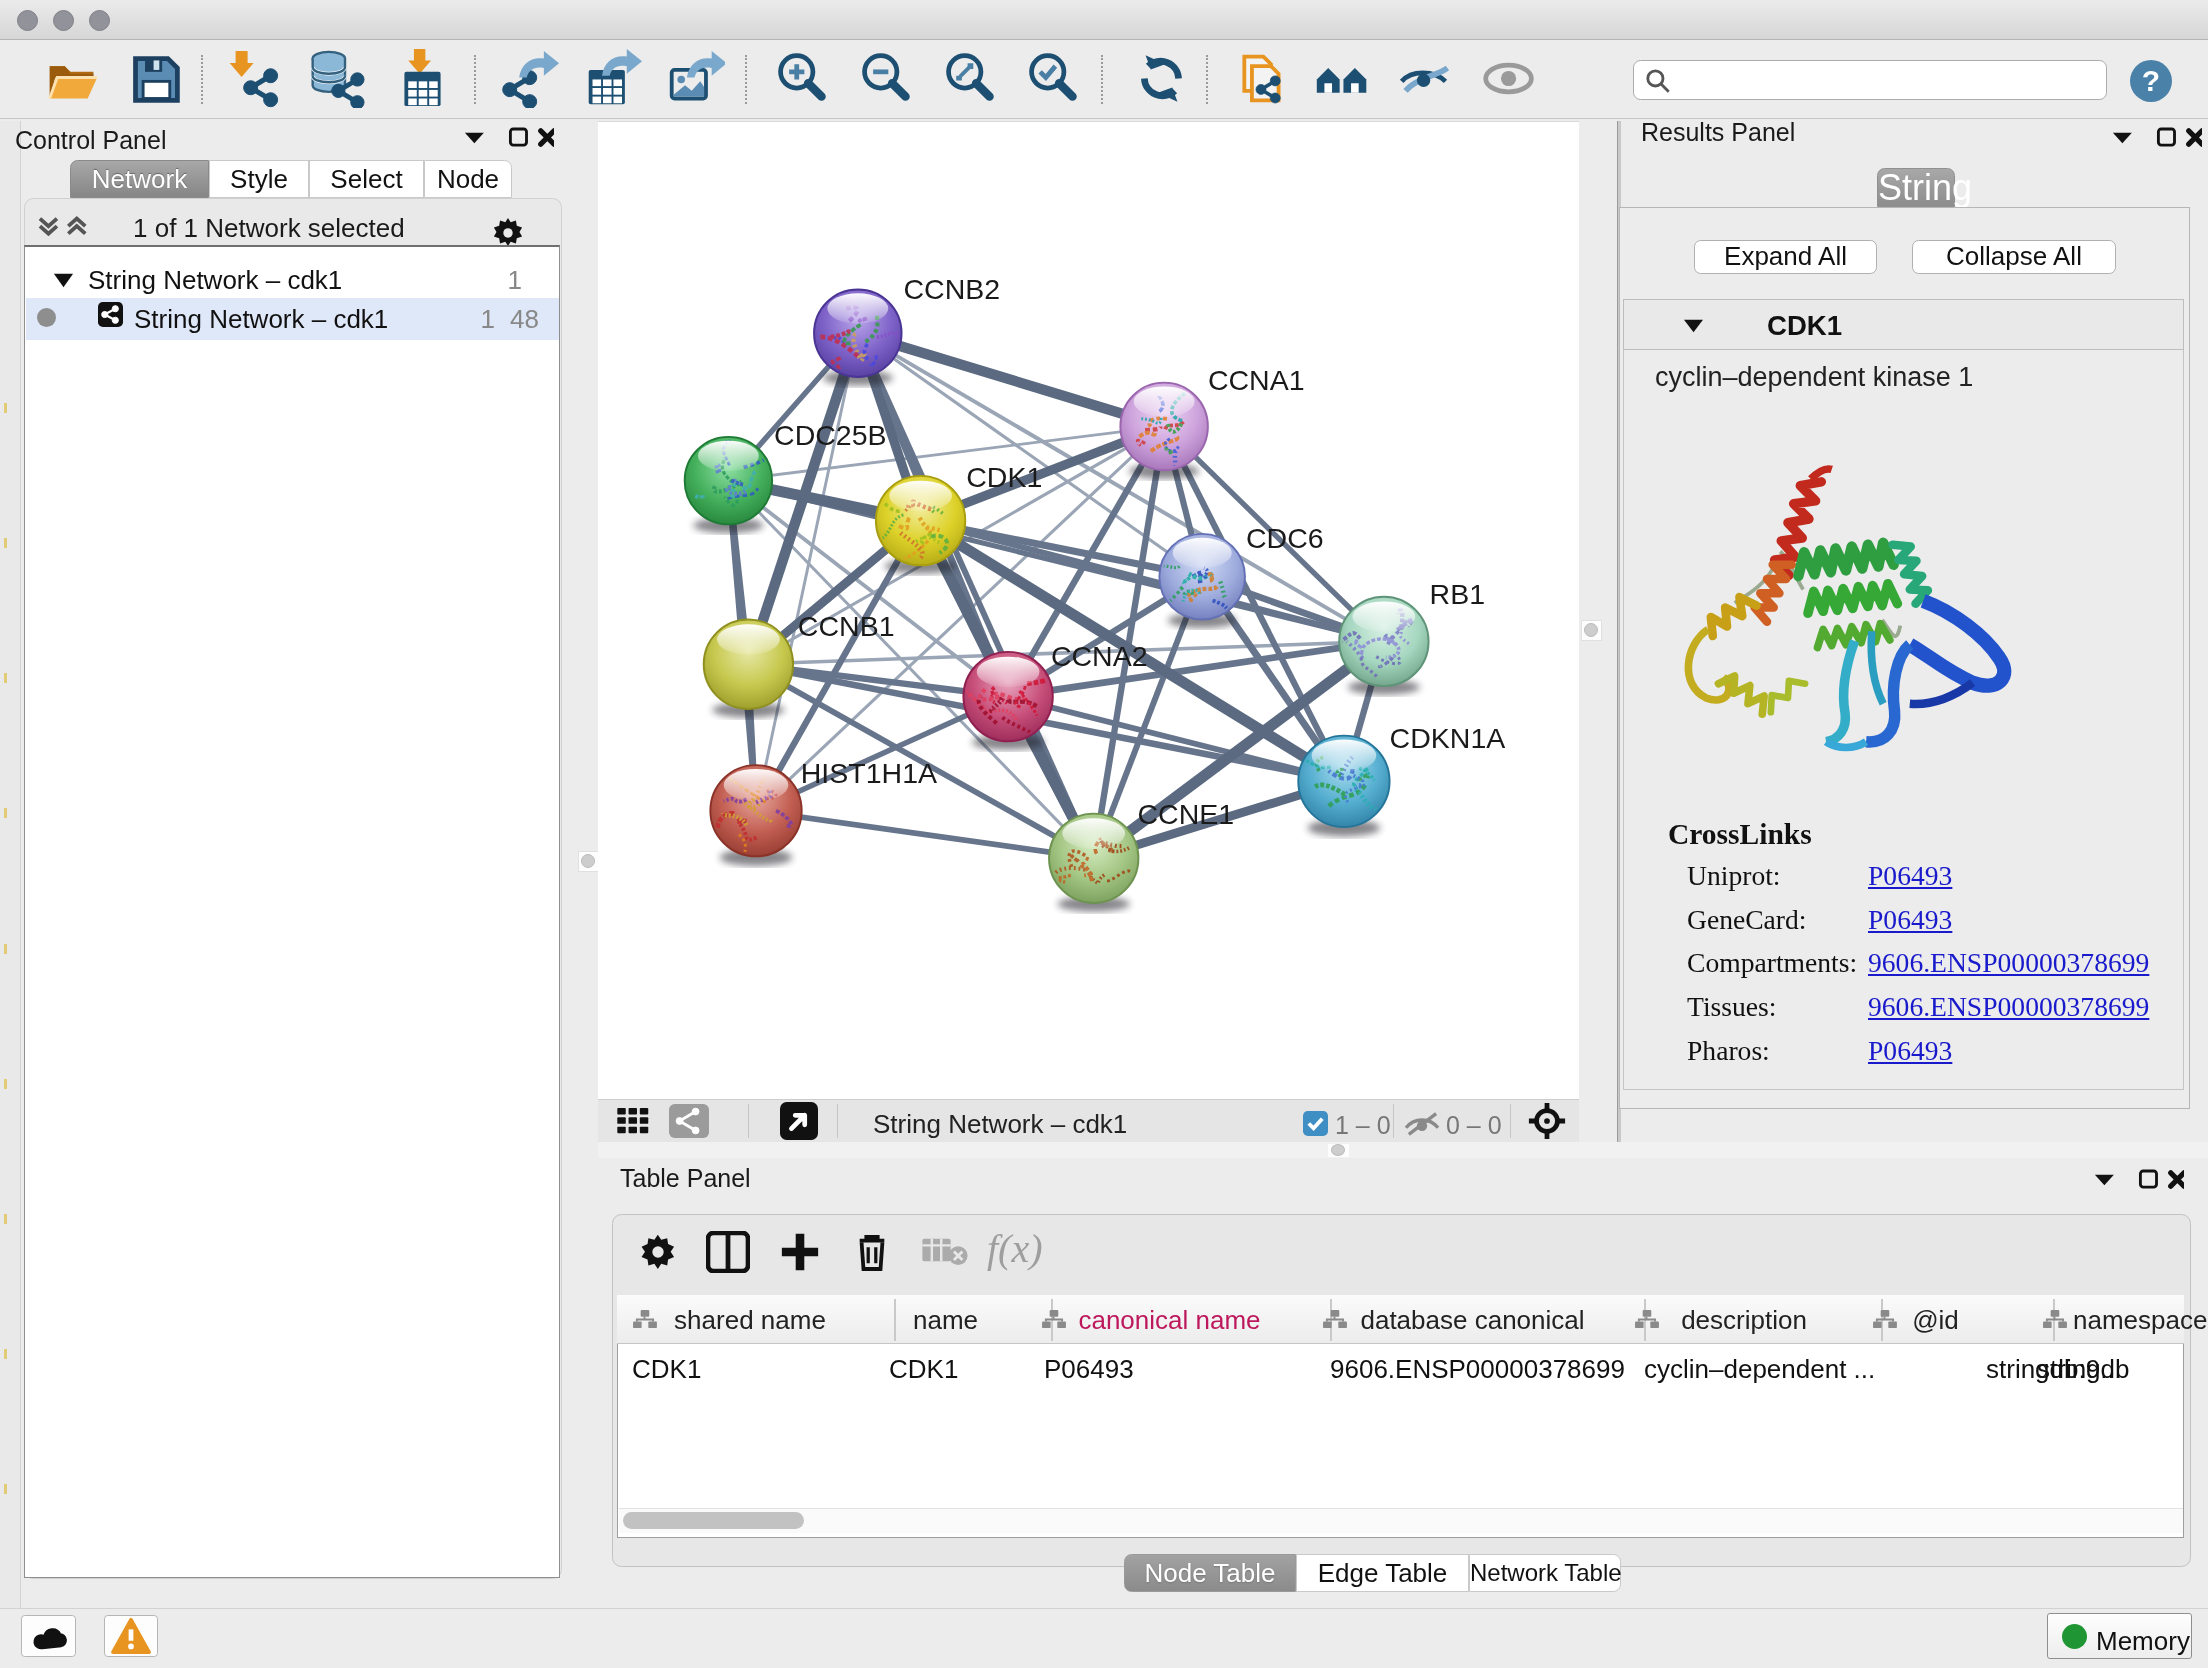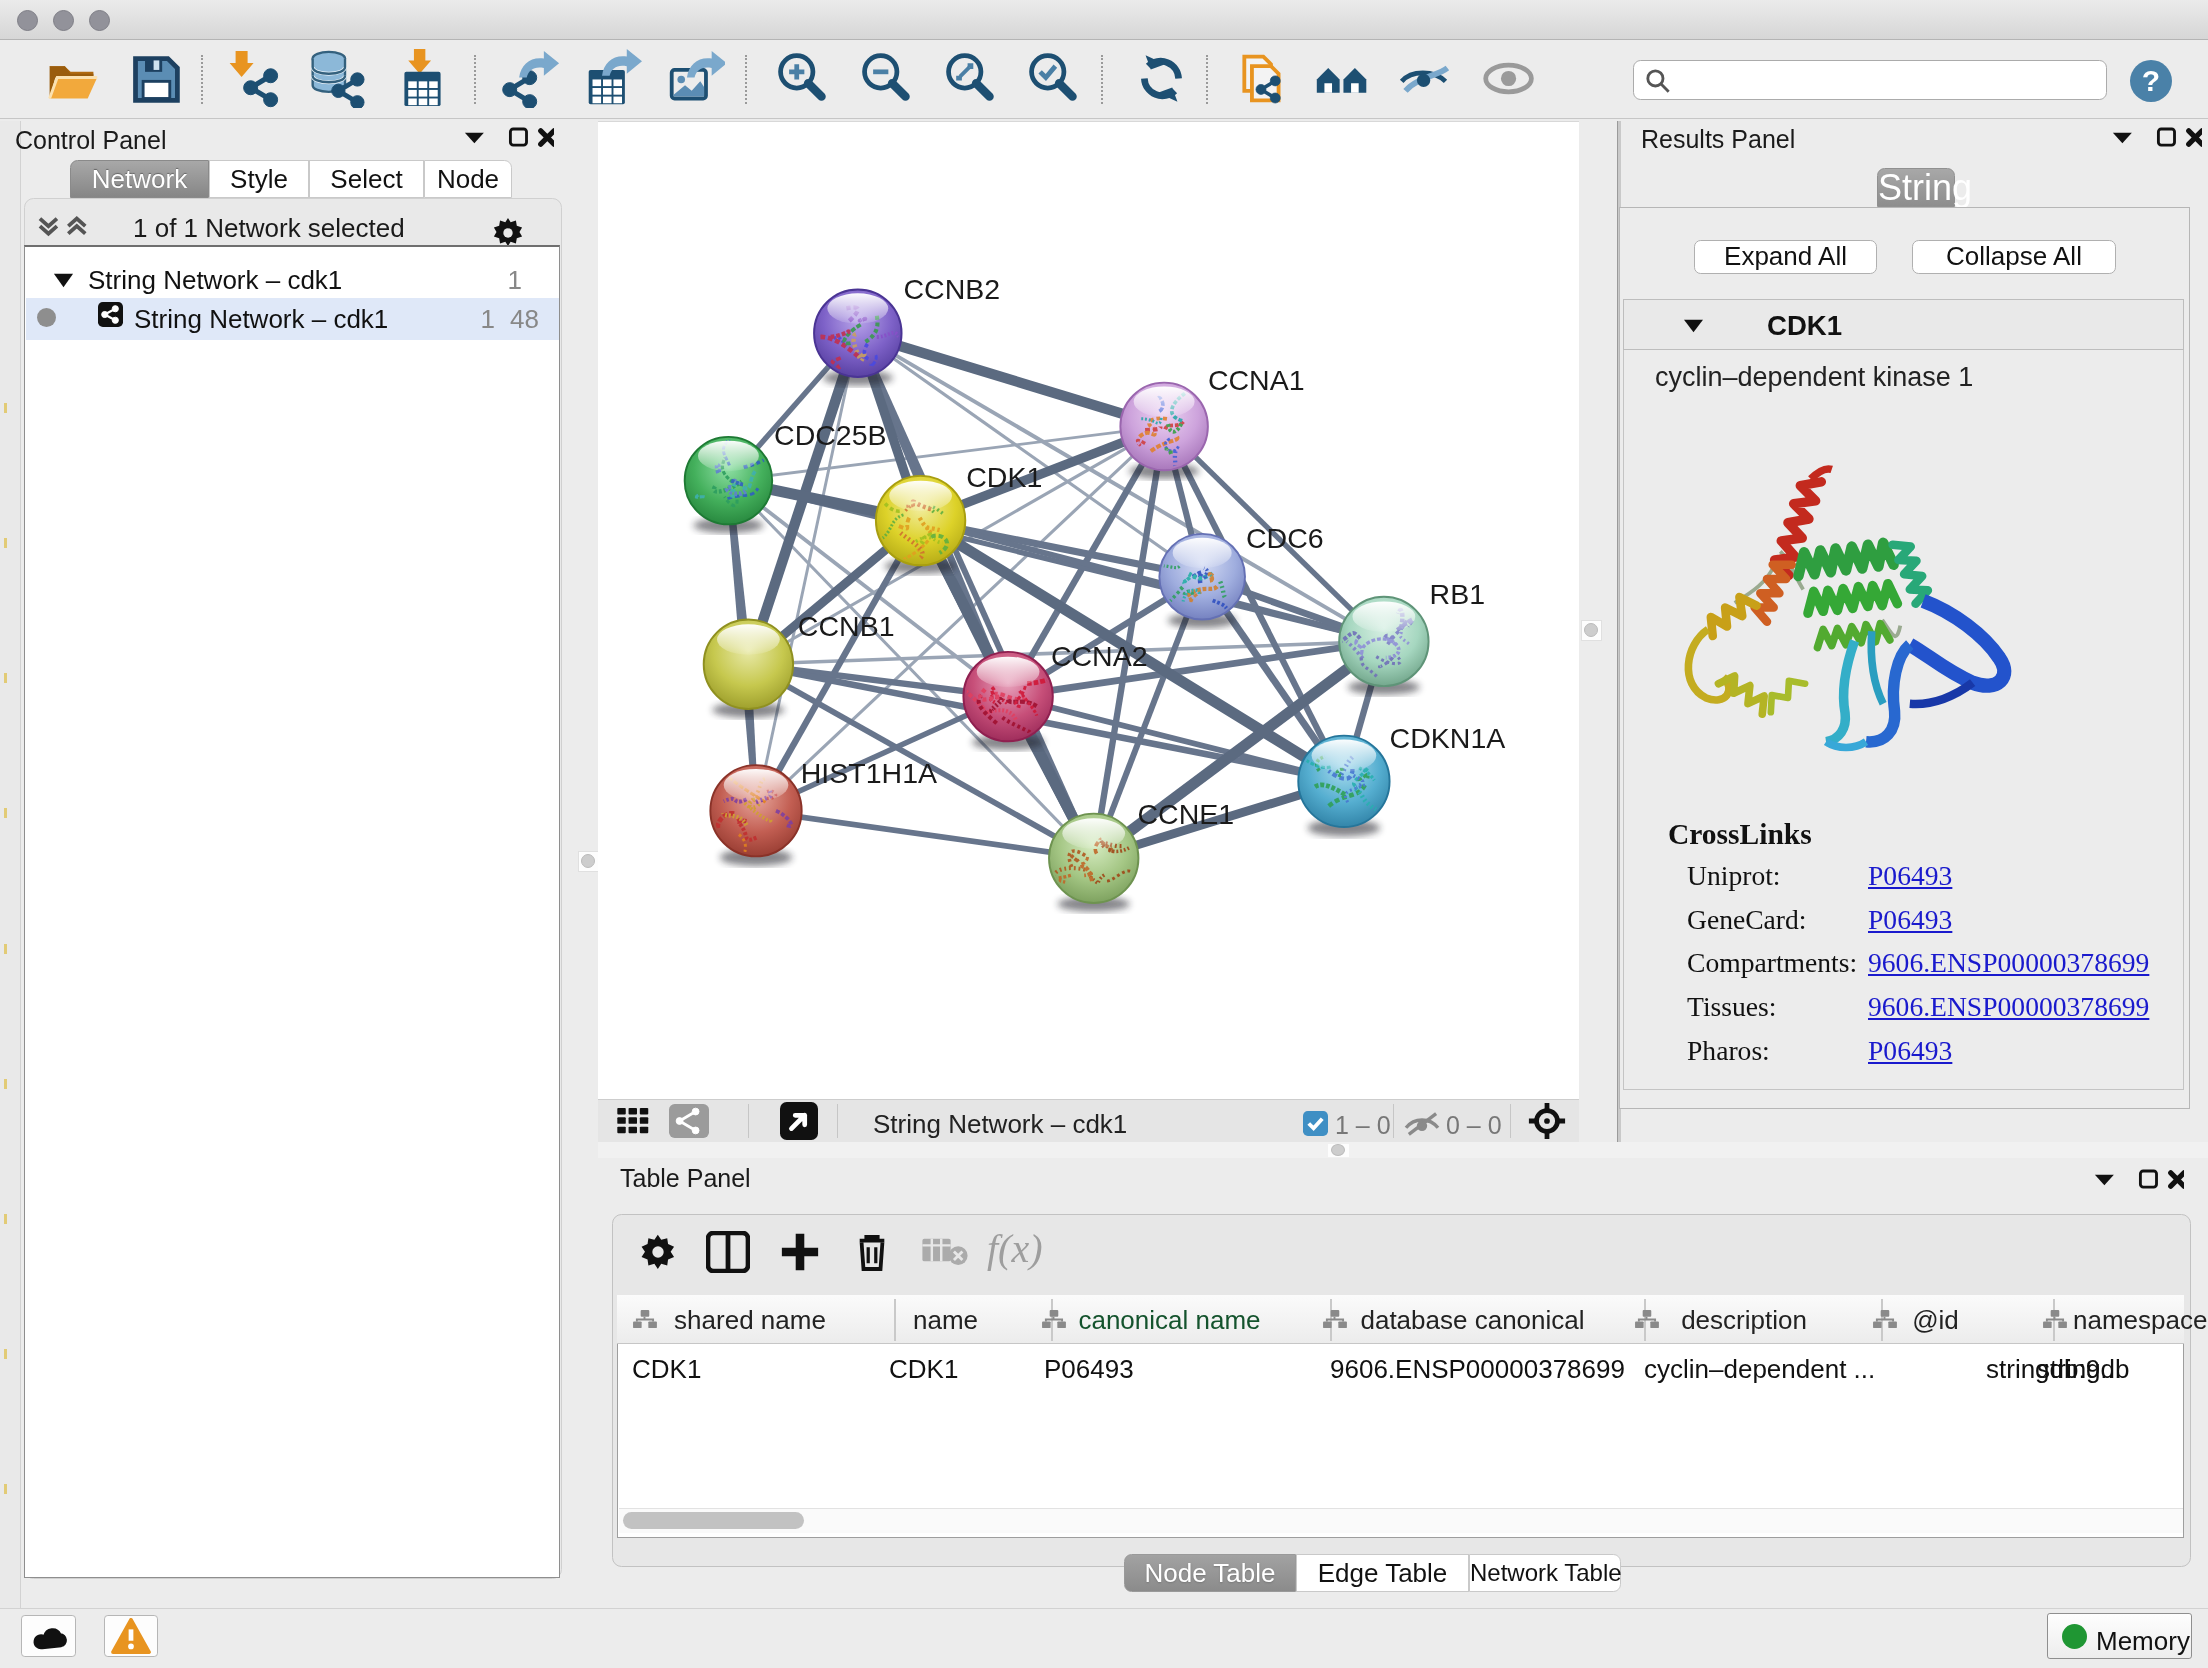--- a/index.html
+++ b/index.html
@@ -597,21 +597,21 @@
     <div style="position:absolute;left:1527px;top:1101px;width:40px;height:40px;"><svg width="40" height="40" viewBox="0 0 42 42" style="">
         <circle cx="21" cy="21" r="11" fill="none" stroke="#111" stroke-width="5"></circle>
         <path d="M21 2 V10 M21 32 V40 M2 21 H10 M32 21 H40" stroke="#111" stroke-width="5"></path>
         <circle cx="21" cy="21" r="3" fill="#111"></circle>
       </svg></div>
     <div style="position:absolute;left:598px;top:1142px;width:1610px;height:16px;background:#f1f1f1;"></div>
     <div style="position:absolute;left:1328px;top:1144px;width:21px;height:13.3px;background:#fdfdfd;"></div>
     <div style="position:absolute;left:1331px;top:1144px;width:14.3px;height:12.4px;border-radius:50%;background:#cdcdcd;border:1px solid #bbb;"></div>
     <div style="position:absolute;left:1617px;top:121px;width:3.8px;height:1021px;background:#c9c9c9;border-left:1.9px solid #9a9a9a;"></div>
     <div style="position:absolute;left:1621px;top:121px;width:588px;height:1021px;background:#ececec;"></div>
-    <div style="position:absolute;left:1641px;top:125px;width:209px;height:28.5px;font-size:25px;color:#1a1a1a;">Results Panel</div>
+    <div style="position:absolute;left:1641px;top:118px;width:209px;height:28.5px;font-size:25px;color:#1a1a1a;">Results Panel</div>
     <div style="position:absolute;left:2111px;top:126px;width:86px;height:23px;"><svg width="91" height="23" viewBox="0 0 96 24">
         <path d="M2 7 L22 7 L12 18 Z" fill="#111"></path>
         <rect x="50" y="3" width="17" height="17" rx="3" fill="none" stroke="#111" stroke-width="3"></rect>
         <path d="M82 5 L96 19 M96 5 L82 19" stroke="#111" stroke-width="5.5" stroke-linecap="round"></path>
       </svg></div>
     <div style="position:absolute;left:1877px;top:168px;width:78px;height:39px;background:linear-gradient(#a8a8a8,#8d8d8d);border:1px solid #909090;border-radius:7.6px 7.6px 0 0;color:#fff;font-size:36px;text-align:center;line-height:38px;">String</div>
     <div style="position:absolute;left:1619px;top:207px;width:571px;height:902px;background:#ececec;border:1.9px solid #b6b6b6;"></div>
     <div style="position:absolute;left:1694px;top:240px;width:183px;height:34px;background:#fff;border:1.9px solid #b0b0b0;border-radius:6.7px;font-size:26px;color:#111;text-align:center;line-height:31px;">Expand All</div>
     <div style="position:absolute;left:1912px;top:240px;width:204px;height:34px;background:#fff;border:1.9px solid #b0b0b0;border-radius:6.7px;font-size:26px;color:#111;text-align:center;line-height:31px;">Collapse All</div>
     <div style="position:absolute;left:1623px;top:299px;width:561px;height:51px;background:#e9e9e9;border:1.9px solid #bdbdbd;"></div>
@@ -707,21 +707,21 @@
     <div style="position:absolute;left:655px;top:1305px;width:190px;height:30px;font-size:26px;color:#222;text-align:center;white-space:nowrap;">shared name</div>
     <div style="position:absolute;left:874px;top:1305px;width:143px;height:30px;font-size:26px;color:#222;text-align:center;white-space:nowrap;">name</div>
     <div style="position:absolute;left:1041px;top:1309px;width:25px;height:21px;"><svg width="25" height="21" viewBox="0 0 26 22" style="">
         <g fill="#8a8a8a">
           <rect x="9" y="1" width="9" height="7" rx="1"></rect>
 <rect x="1" y="13" width="9" height="7" rx="1"></rect>
           <rect x="17" y="13" width="9" height="7" rx="1"></rect>
 <path d="M13 8 V11 M5 13 V11 H22 V13" stroke="#8a8a8a" stroke-width="2" fill="none"></path>
         </g>
       </svg></div>
-    <div style="position:absolute;left:1060px;top:1305px;width:219px;height:30px;font-size:26px;color:#14532d;text-align:center;white-space:nowrap;">canonical name</div>
+    <div style="position:absolute;left:1060px;top:1305px;width:219px;height:30px;font-size:26px;color:#be185d;text-align:center;white-space:nowrap;">canonical name</div>
     <div style="position:absolute;left:1322px;top:1309px;width:25px;height:21px;"><svg width="25" height="21" viewBox="0 0 26 22" style="">
         <g fill="#8a8a8a">
           <rect x="9" y="1" width="9" height="7" rx="1"></rect>
 <rect x="1" y="13" width="9" height="7" rx="1"></rect>
           <rect x="17" y="13" width="9" height="7" rx="1"></rect>
 <path d="M13 8 V11 M5 13 V11 H22 V13" stroke="#8a8a8a" stroke-width="2" fill="none"></path>
         </g>
       </svg></div>
     <div style="position:absolute;left:1330px;top:1305px;width:285px;height:30px;font-size:26px;color:#222;text-align:center;white-space:nowrap;">database canonical</div>
     <div style="position:absolute;left:1634px;top:1309px;width:25px;height:21px;"><svg width="25" height="21" viewBox="0 0 26 22" style="">

